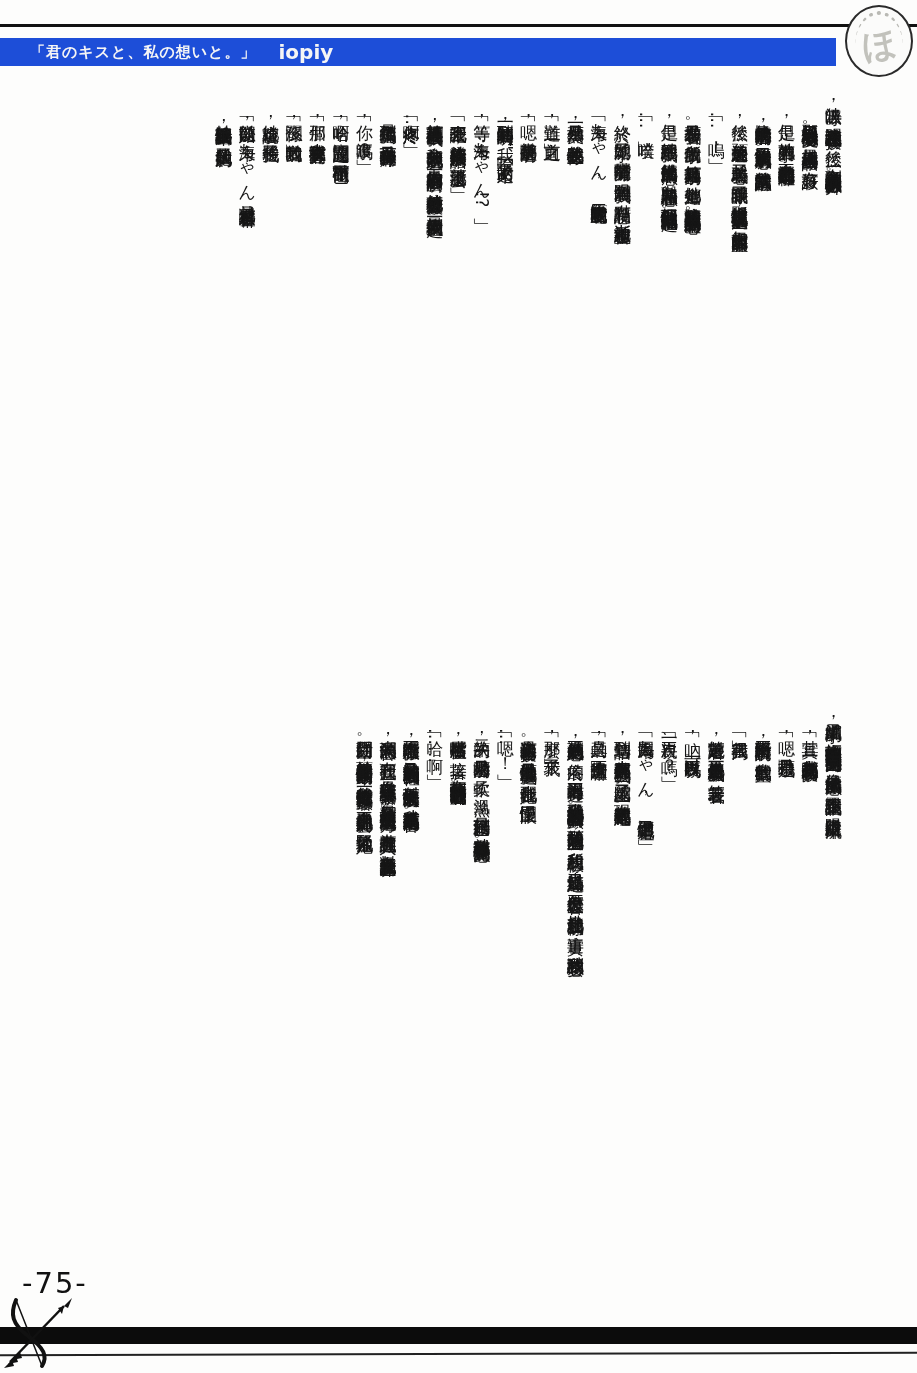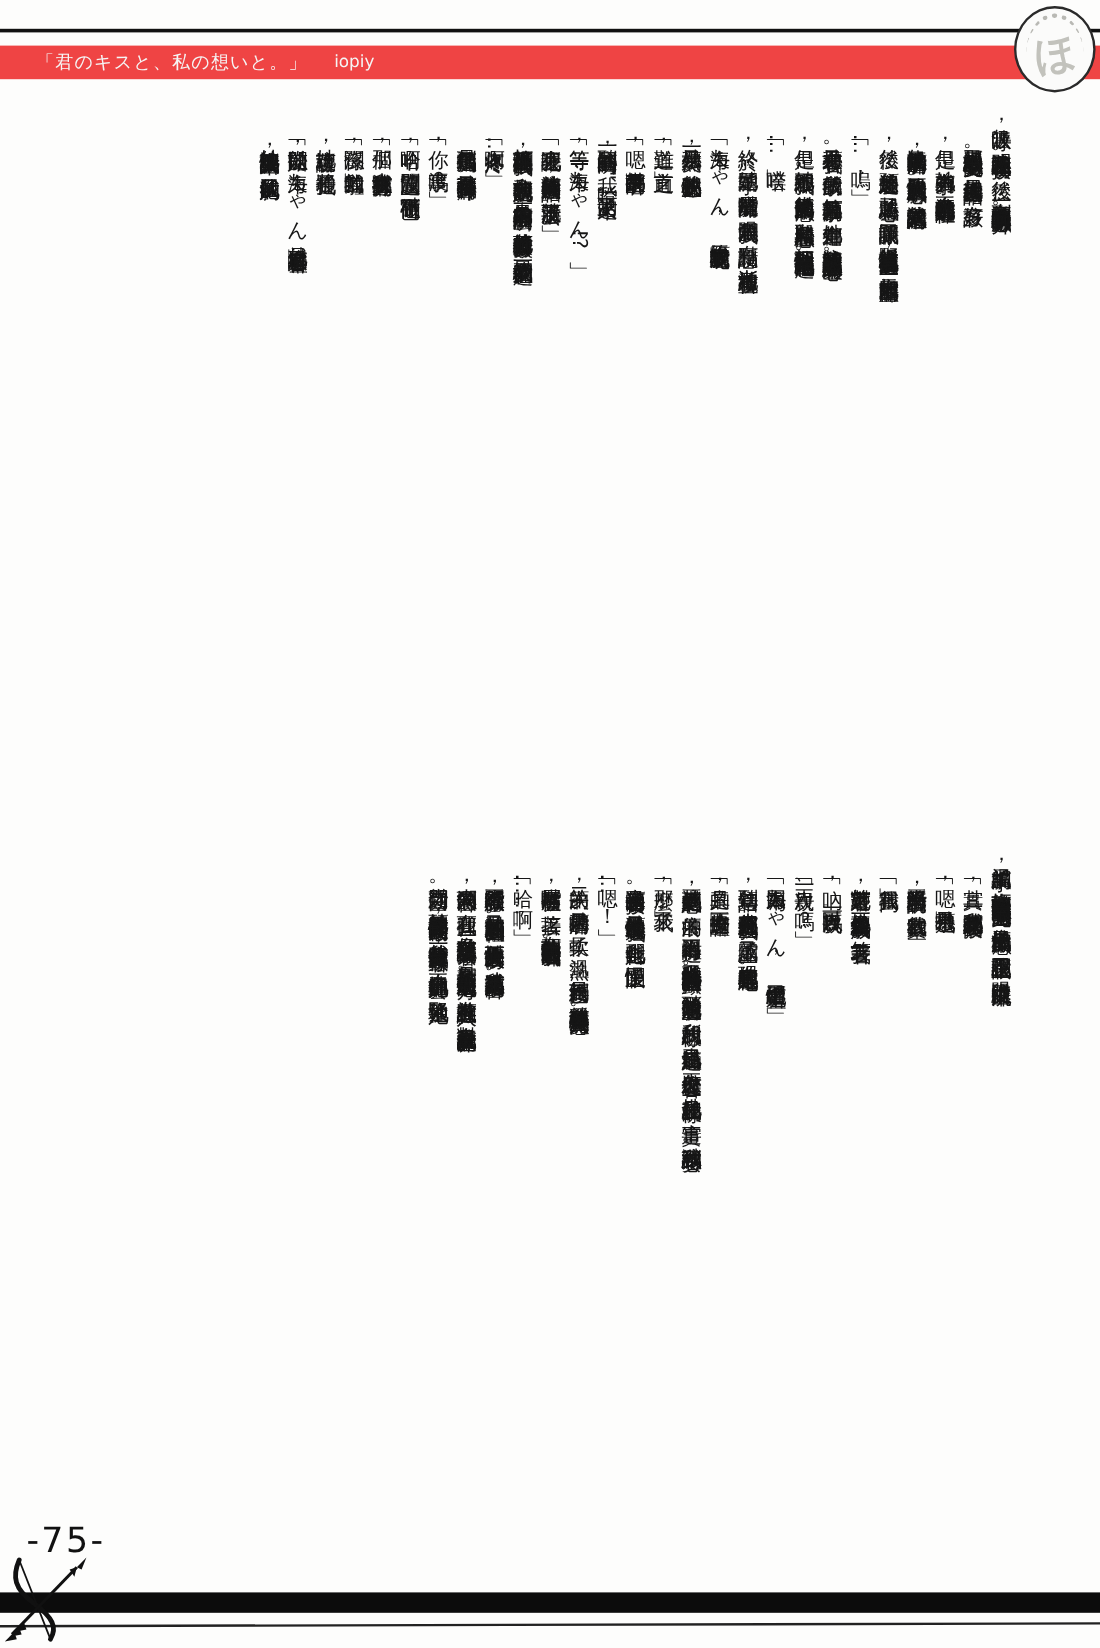--- a/index.html
+++ b/index.html
@@ -18,35 +18,36 @@
   
   .top-rule {
     position: absolute;
     top: 24px; left: 0;
     width: 917px; height: 3px;
     background: #111;
   }
   .header-bar {
     position: absolute;
     top: 38px; left: 0;
-    width: 917px; height: 28px;
-    background: #ef4444;
+    width: 836px; height: 28px;
+    background: #1d4ed8;
     display: flex;
     align-items: center;
+    font-weight: bold;
   }
   .header-bar .title-text {
     color: #f5f5f5;
     font-size: 15px;
     letter-spacing: 1px;
     padding-left: 30px;
     white-space: nowrap;
   }
   .header-bar .author-text {
     color: #f5f5f5;
-    font-size: 14px;
+    font-size: 20px;
     padding-left: 22px;
   }
 
   
   .stamp {
     position: absolute;
     top: 5px; right: 4px;
     width: 68px; height: 72px;
     background: #fbfbfa;
     border: 2px solid #2a2a2a;

